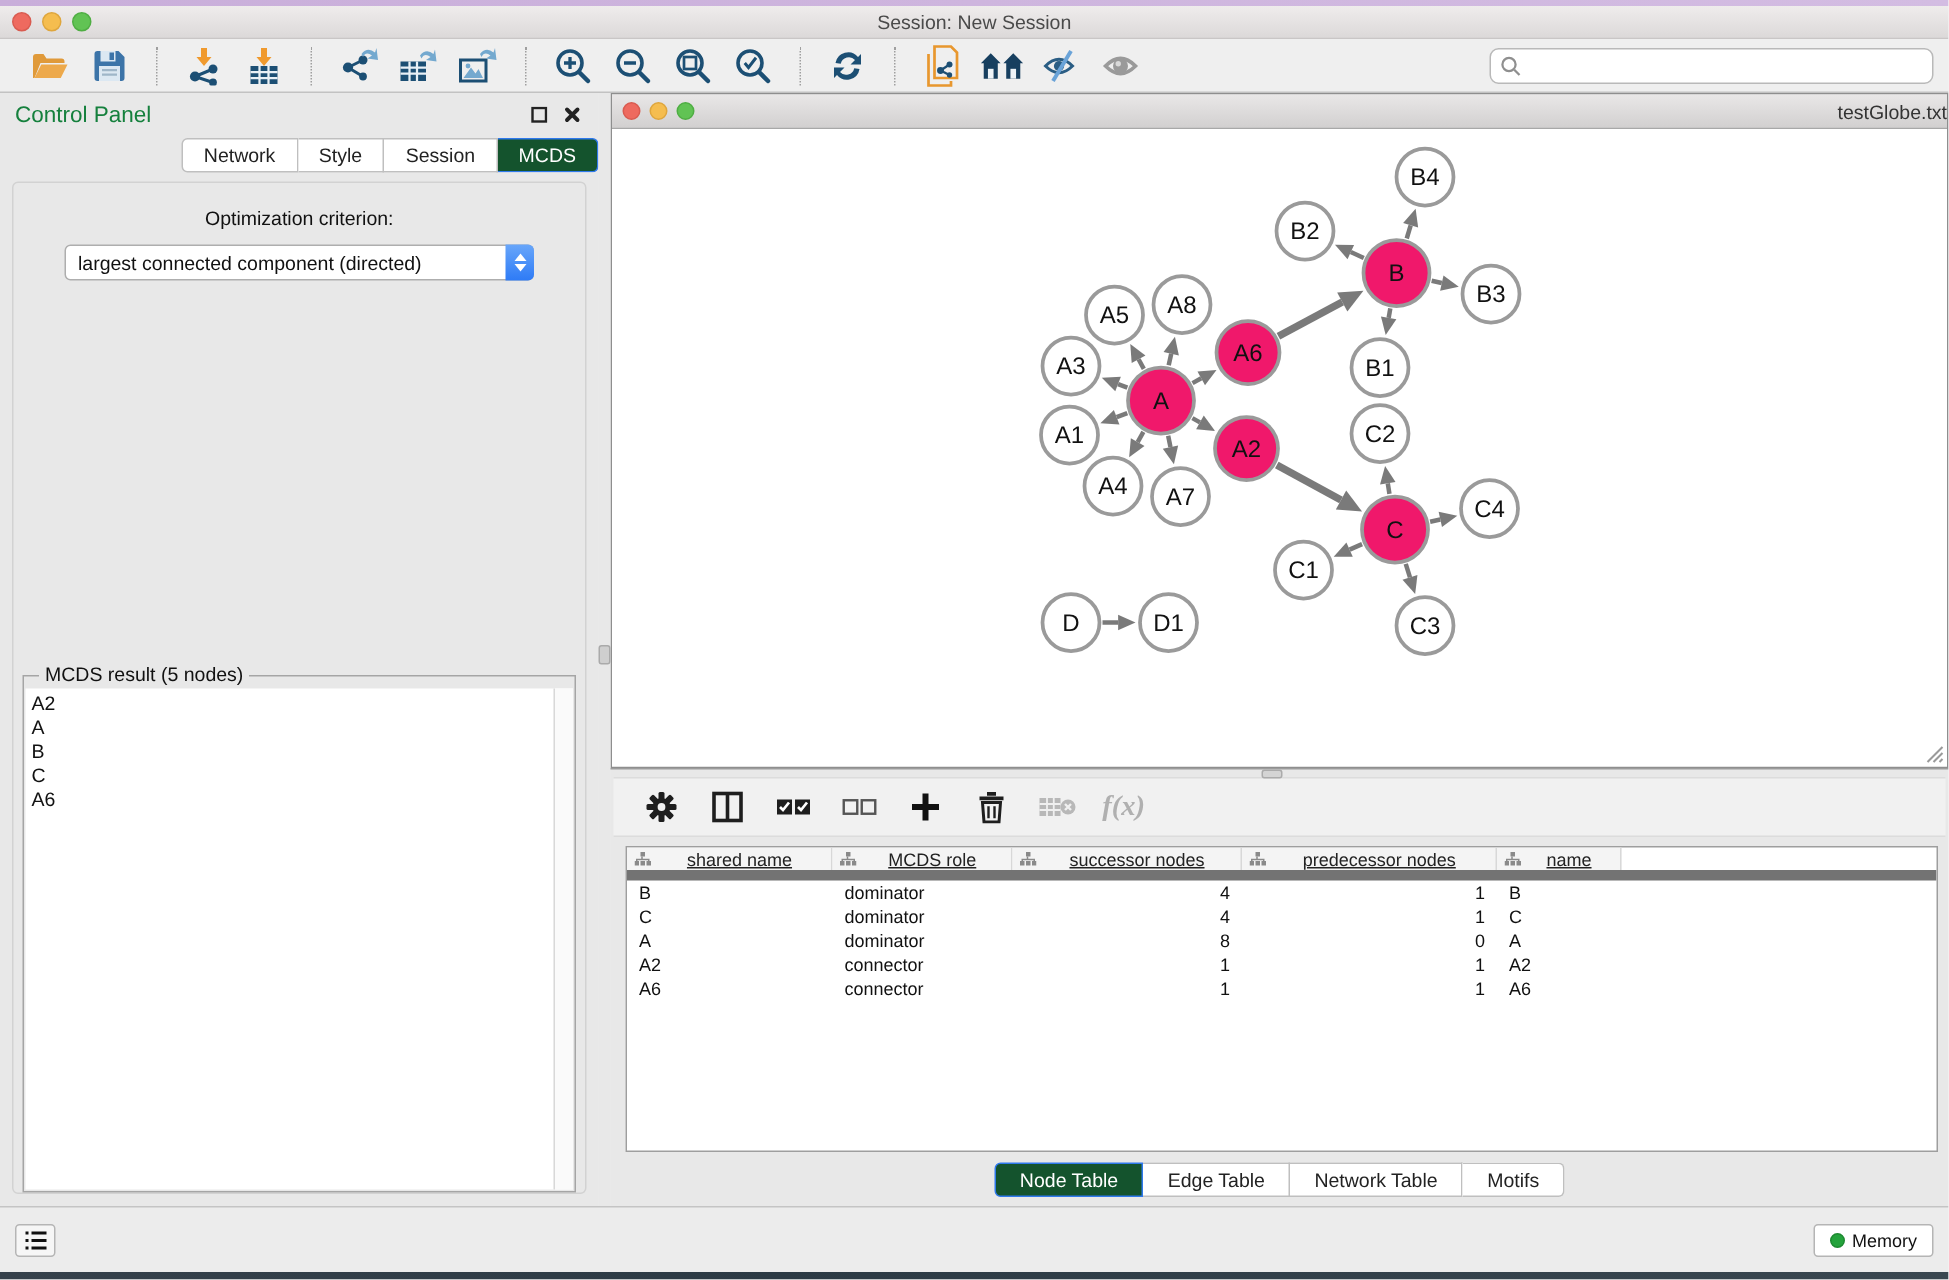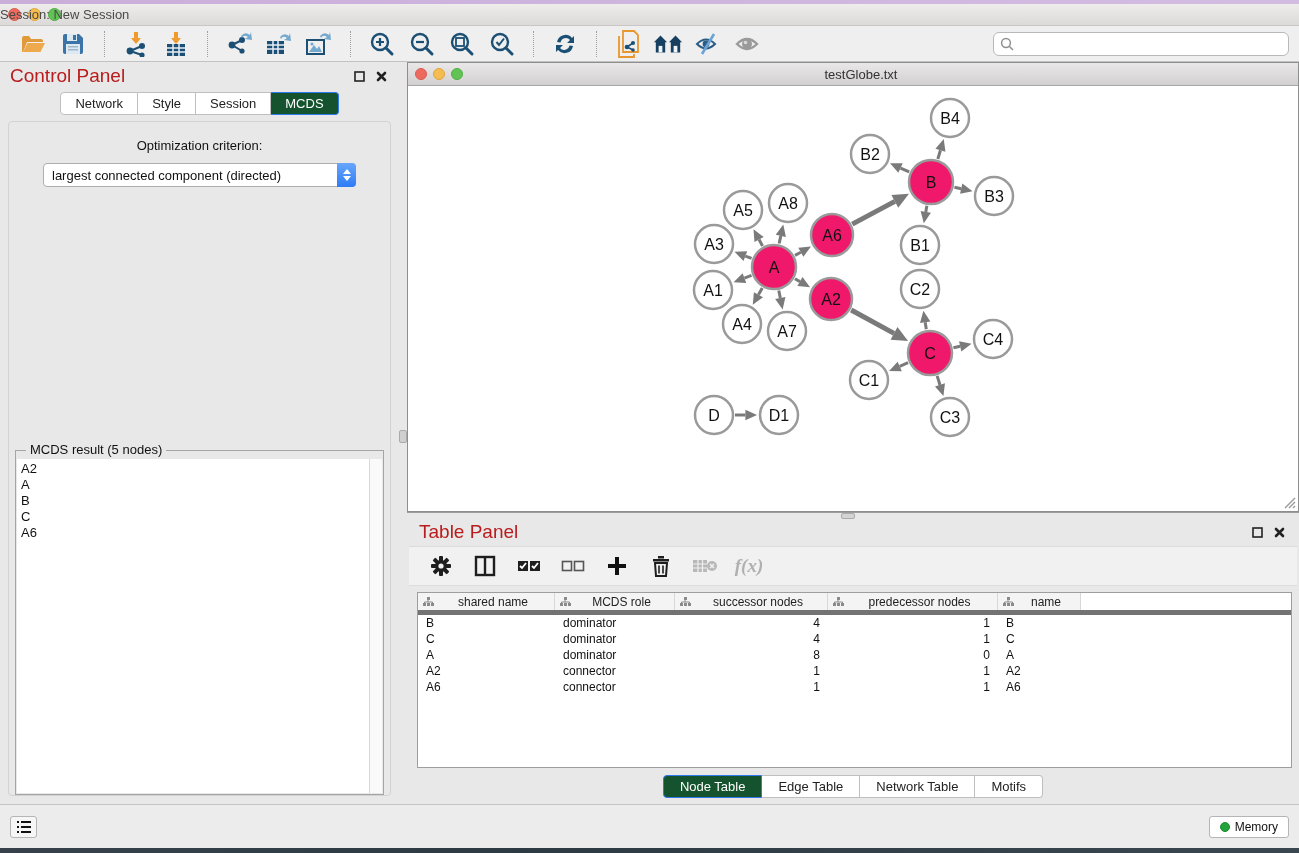--- a/index.html
+++ b/index.html
@@ -9,42 +9,42 @@
 
   
   .top-purple { height:4px; background:linear-gradient(90deg,#c9aeda,#d3bce2); }
   .titlebar { height:22px; background:linear-gradient(#efecec,#dcd9d9); border-bottom:1px solid #c9c6c6;
     display:flex; align-items:center; position:relative; }
   .lights { display:flex; gap:7px; margin-left:8px; }
   .light { width:13px; height:13px; border-radius:50%; }
   .light.red{ background:#ee6a5f; border:1px solid #d95b50;}
   .light.yellow{ background:#f5bd4f; border:1px solid #dfa63d;}
   .light.green{ background:#61c354; border:1px solid #4fae43;}
-  .win-title { position:absolute; left:0; right:0; font-size:13px; color:#4a4a4a; }
+  .win-title { position:absolute; left:0; right:0; text-align:center; font-size:13px; color:#4a4a4a; }
 
   .toolbar { height:36px; background:#efefef; border-bottom:1px solid #c2c2c2;
     display:flex; align-items:center; padding:0 10px; gap:8px; }
   .tb-group { display:flex; align-items:center; gap:10px; padding:0 8px; }
   .tb-sep { width:1px; height:26px; border-left:1px dotted #9f9f9f; }
   .tb-btn { width:30px; height:28px; display:flex; align-items:center; justify-content:center; cursor:pointer; }
   .search-wrap { margin-left:auto; display:flex; align-items:center; }
   .search-box { width:296px; height:24px; background:#fff; border:1px solid #b9b9b9; border-radius:6px;
     display:flex; align-items:center; padding:0 6px; }
   .search-box svg { flex:0 0 auto; }
   .search-box input { border:none; outline:none; flex:1; font-size:12px; margin-left:4px; background:transparent; }
 
   
   .main { flex:1; display:flex; min-height:0; }
   .control-panel { width:399px; background:#e8e8e8; display:flex; flex-direction:column; position:relative; }
   .panel-header { height:28px; display:flex; align-items:center; padding:0 10px; }
-  .panel-title { font-size:19px; color:#b91c1c; }
+  .panel-title { font-size:15px; color:#15803d; }
   .panel-header .spacer{ flex:1; }
   .mini-btn { width:16px; height:16px; display:flex; align-items:center; justify-content:center; margin-left:6px; cursor:pointer; }
 
-  .seg-tabs { display:flex; justify-content:center; margin-top:2px; }
+  .seg-tabs { display:flex; justify-content:flex-end; margin-top:2px; }
   .seg-tab { font-size:13px; color:#222; background:#fff; border:1px solid #bfbfbf; border-left:none;
     padding:3px 14px; cursor:pointer; }
   .seg-tab:first-child { border-left:1px solid #bfbfbf; border-radius:4px 0 0 4px; }
   .seg-tab:last-child { border-radius:0 4px 4px 0; }
   .seg-tab.sel { background:#14532d; border-color:#2f79ec; color:#fff; }
 
   .cp-content { flex:1; margin:6px 8px 8px 8px; border:1px solid #d2d2d2; border-radius:4px;
     background:#e8e8e8; padding-top:16px; display:flex; flex-direction:column; }
   .opt-label { text-align:center; font-size:13px; color:#111; margin-bottom:10px; }
   .dropdown { margin:0 34px; height:24px; background:#fff; border:1px solid #aeaeae; border-radius:4px;
@@ -69,39 +69,39 @@
   .vsplit .handle { position:absolute; top:368px; left:0px; width:8px; height:13px; background:#cfcfcf; border:1px solid #aaa; border-radius:2px; }
 
   .right-side { flex:1; display:flex; flex-direction:column; min-width:0; }
 
   
   .net-frame { height:450px; border:1px solid #8e8e8e; background:#fff; display:flex; flex-direction:column; }
   .net-titlebar { height:23px; background:linear-gradient(#e9e7e7,#d2d0d0); border-bottom:1px solid #a8a8a8;
     display:flex; align-items:center; position:relative; flex:0 0 auto; }
   .net-titlebar .lights{ margin-left:7px; gap:6px;}
   .net-titlebar .light{ width:12px; height:12px; }
-  .net-title { position:absolute; left:16px; right:0; text-align:center; font-size:13px; color:#333; }
+  .net-title { position:absolute; left:16px; right:0; text-align:right; font-size:13px; color:#333; }
   .net-canvas { flex:1; background:#fff; position:relative; }
   .net-canvas svg.graph { position:absolute; inset:0; }
   .resize-grip { position:absolute; right:2px; bottom:2px; }
 
   .hsplit { height:6px; background:#e8e8e8; border-top:1px solid #9c9c9c; position:relative; cursor:row-resize; }
   .hsplit .handle { position:absolute; left:434px; top:0px; width:14px; height:6px; background:#d4d4d4; border:1px solid #ababab; border-radius:2px; }
 
   
   .table-panel { flex:1; background:#e8e8e8; display:flex; flex-direction:column; min-height:0; }
   .tp-header { height:28px; display:flex; align-items:center; padding:0 12px; }
   .tp-toolbar { height:40px; display:flex; align-items:center; gap:16px; padding:0 18px;
     background:#f1f1f1; border-top:1px solid #dcdcdc; border-bottom:1px solid #dcdcdc; margin:0 2px; }
   .tp-tool { width:28px; height:28px; display:flex; align-items:center; justify-content:center; cursor:pointer; }
   .tp-tool.disabled { cursor:default;font-weight:bold; }
   .fx-glyph { font-family:"Liberation Serif","DejaVu Serif",serif; font-style:italic; font-size:19px; color:#b0b0b0; }
 
   .data-table { margin:6px 7px 0 10px; background:#fff; border:1px solid #9e9e9e; flex:1; overflow:hidden; position:relative; }
-  .dt-header { display:flex; height:22px; border-bottom:5px solid #737373; font-size:12px; color:#222; }
+  .dt-header { display:flex; height:22px; border-bottom:7px solid #737373; font-size:12px; color:#222;text-decoration:underline; }
   .dt-hcell { background:#f4f4f4; border-right:1px solid #d8d8d8; display:flex; align-items:center; position:relative; }
   .dt-hcell .hlabel { flex:1; text-align:center; padding:0 4px 0 18px; }
   .dt-hcell svg { position:absolute; left:5px; }
   .dt-row { display:flex; height:16px; font-size:12px; color:#111; align-items:center; }
   .dt-cell { padding:0 8px; white-space:nowrap; overflow:hidden; }
   .dt-cell.num { text-align:right; }
 
   .tp-tabs { height:36px; display:flex; align-items:center; justify-content:center; }
   .tp-tabs .seg-tab { padding:3px 16px; }
 
@@ -434,34 +434,20 @@
             <path d="M13 3 L3 13 M13 7 L7 13 M13 11 L11 13" stroke="#9a9a9a" stroke-width="1.4"></path>
           </svg>
         </div>
       </div>
 
       <div class="hsplit">
           <div class="handle"></div>
         </div>
 
       <div class="table-panel">
-        <div class="tp-header panel-header">
-          <span class="panel-title">Table Panel</span>
-          <span class="spacer"></span>
-          <span class="mini-btn">
-            <svg width="11" height="11" viewBox="0 0 11 11">
-                <rect x="1" y="1" width="9" height="9" fill="none" stroke="#222" stroke-width="1.6"></rect>
-              </svg>
-          </span>
-          <span class="mini-btn">
-            <svg width="11" height="11" viewBox="0 0 11 11">
-                <path d="M2 2 L9 9 M9 2 L2 9" stroke="#222" stroke-width="2.6" stroke-linecap="round"></path>
-              </svg>
-          </span>
-        </div>
 
         <div class="tp-toolbar">
           <span class="tp-tool">
             <svg width="22" height="22" viewBox="0 0 22 22">
                 <g fill="#1e1e1e">
                   <rect x="9" y="1" width="4" height="20" rx="1"></rect>
                   <rect x="1" y="9" width="20" height="4" rx="1"></rect>
                   <rect x="9" y="1" width="4" height="20" rx="1" transform="rotate(45 11 11)"></rect>
                   <rect x="9" y="1" width="4" height="20" rx="1" transform="rotate(-45 11 11)"></rect>
                   <circle cx="11" cy="11" r="6"></circle>

